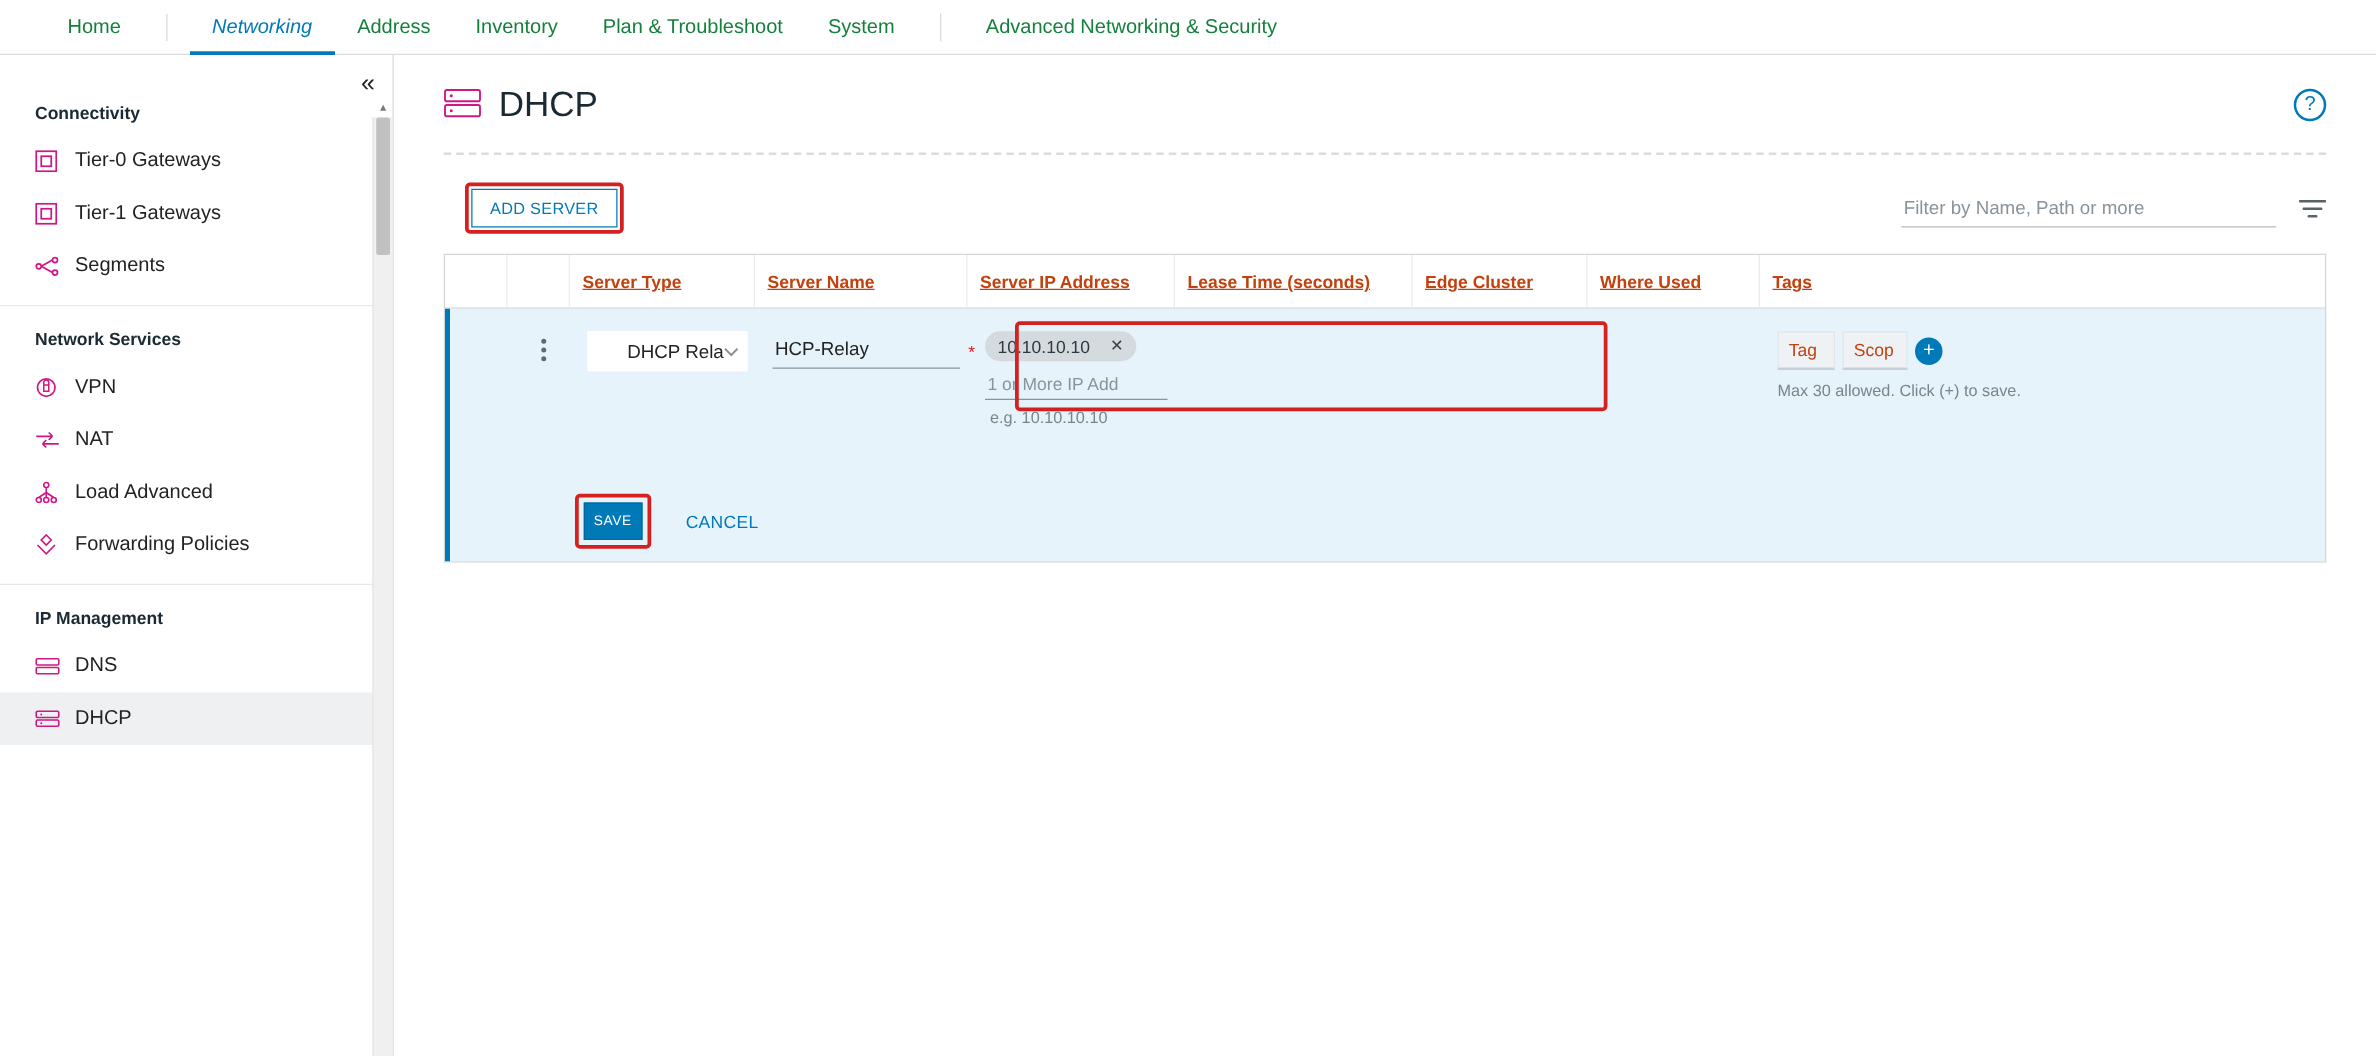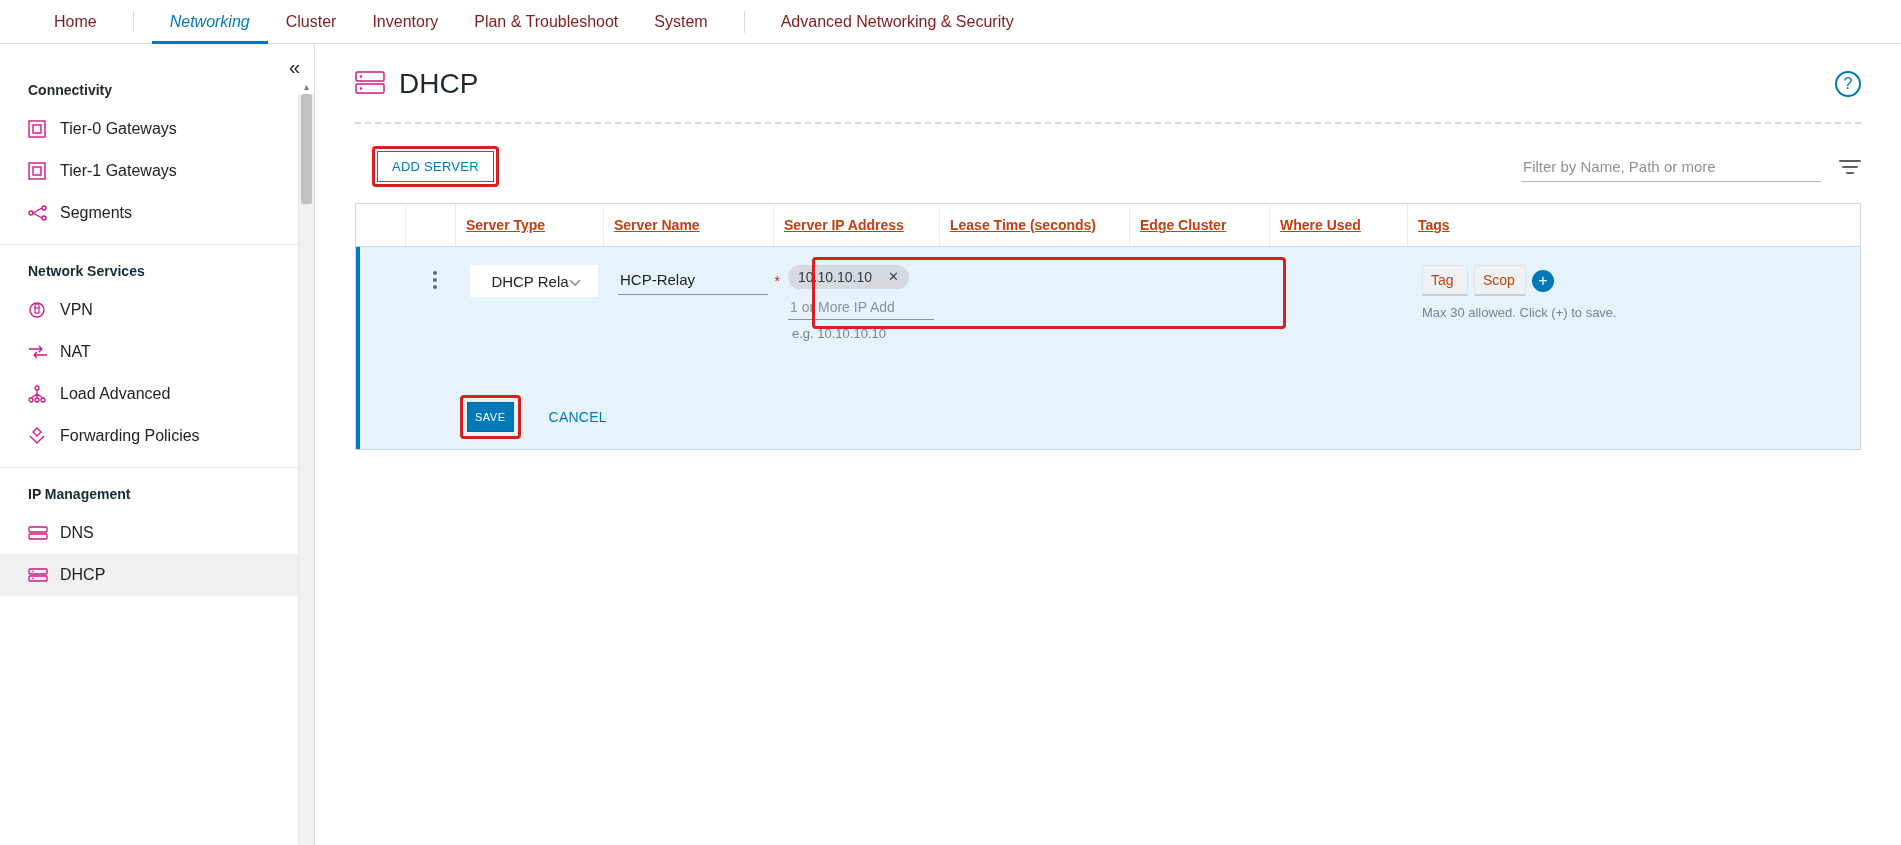--- a/index.html
+++ b/index.html
@@ -6,21 +6,21 @@
   body { background: #fff; color: #1b2a32; font-size: 14px; }
 
   
   .top-nav {
     display: flex; align-items: center; height: 44px;
     border-bottom: 1px solid #d7dcde; padding: 0 36px;
   }
   .top-nav .divider { width: 1px; height: 22px; background: #d7dcde; margin: 0 18px; }
   .top-nav .nav-item {
     padding: 0 18px; height: 44px; display:flex; align-items:center;
-    color: #7f1d1d; cursor: pointer; font-size: 16px;
+    color: #15803d; cursor: pointer; font-size: 16px;
   }
   .top-nav .nav-item.active {
     color: #0079B8; font-weight: 400;
     border-bottom: 3px solid #0079B8; padding-top:3px;font-style:italic;
   }
 
   
   .layout { display: flex; height: calc(845px - 44px); }
   .sidebar {
     width: 315px; border-right: 1px solid #d7dcde; position: relative;
@@ -107,21 +107,21 @@
   .edit-col.lease{width:190px;}
   .edit-col.edge{width:140px;}
   .edit-col.used{width:138px;}
   .edit-col.tags{flex:1; min-width:0;}
 
   .hl-red-group { border:3px solid #d4201f; border-radius:4px;
     position:absolute; left:452px; top:10px; width:474px; height:72px; pointer-events:none;}
 
   .select-box {
     background:#fff; border:1px solid #fff; height:32px;
-    display:flex;align-items:center;justify-content:center;
+    display:flex;align-items:center;justify-content:flex-end;
     padding:0 6px 0 10px; cursor:pointer; font-size:15px; color:#222;
     white-space:nowrap;overflow:hidden;
   }
   .chev{ color:#8a9399;}
   .text-input {
     background:transparent;border:none;border-bottom:1px solid #8a9399;
     padding:6px 2px; font-size:15px; width:100%; color:#222;
   }
   .req { color:#d4201f; position:absolute; right:-2px; top:8px;}
   .chips-wrap { display:flex;flex-direction:column;gap:6px;}
@@ -151,21 +151,21 @@
 
   svg{flex:none;}
 </style>
 </head>
 <body>
 
 <div class="top-nav">
   <div class="nav-item">Home</div>
   <div class="divider"></div>
   <div class="nav-item active">Networking</div>
-  <div class="nav-item">Cluster</div>
+  <div class="nav-item">Address</div>
   <div class="nav-item">Inventory</div>
   <div class="nav-item">Plan &amp; Troubleshoot</div>
   <div class="nav-item">System</div>
   <div class="divider"></div>
   <div class="nav-item">Advanced Networking &amp; Security</div>
 </div>
 
 <div class="layout">
 
   <div class="sidebar">

